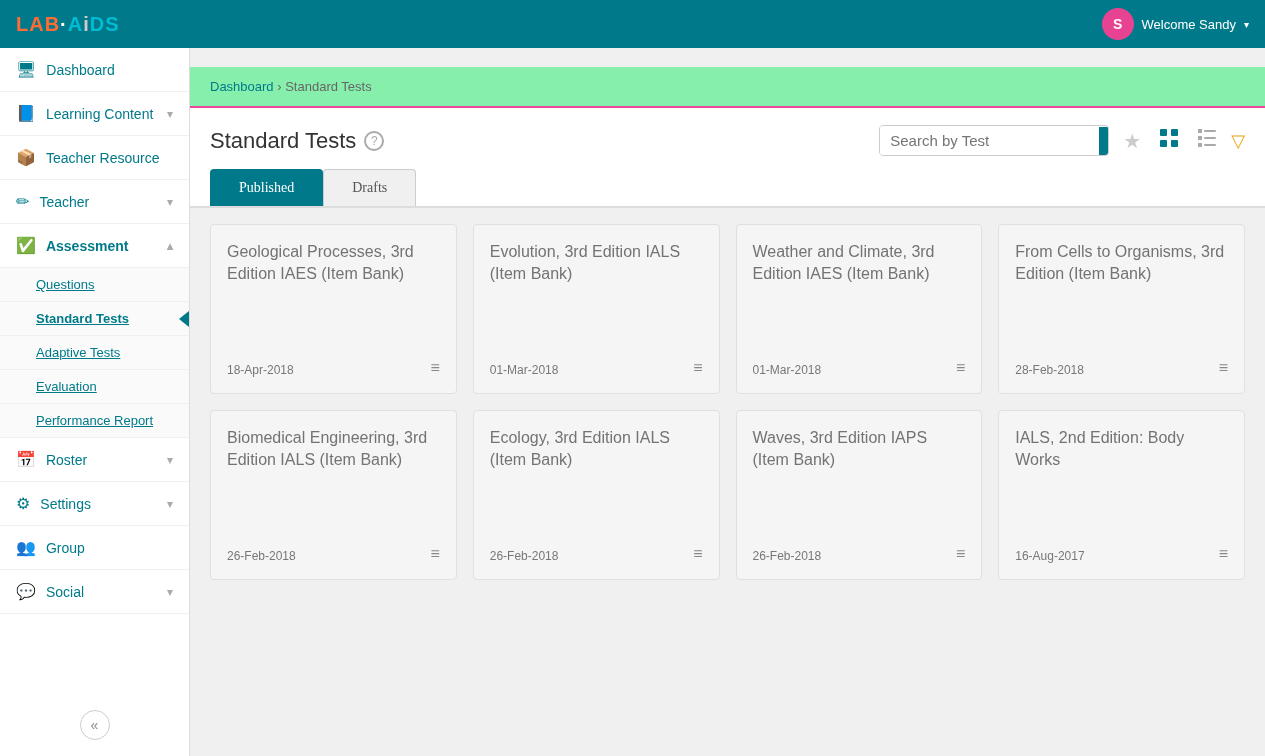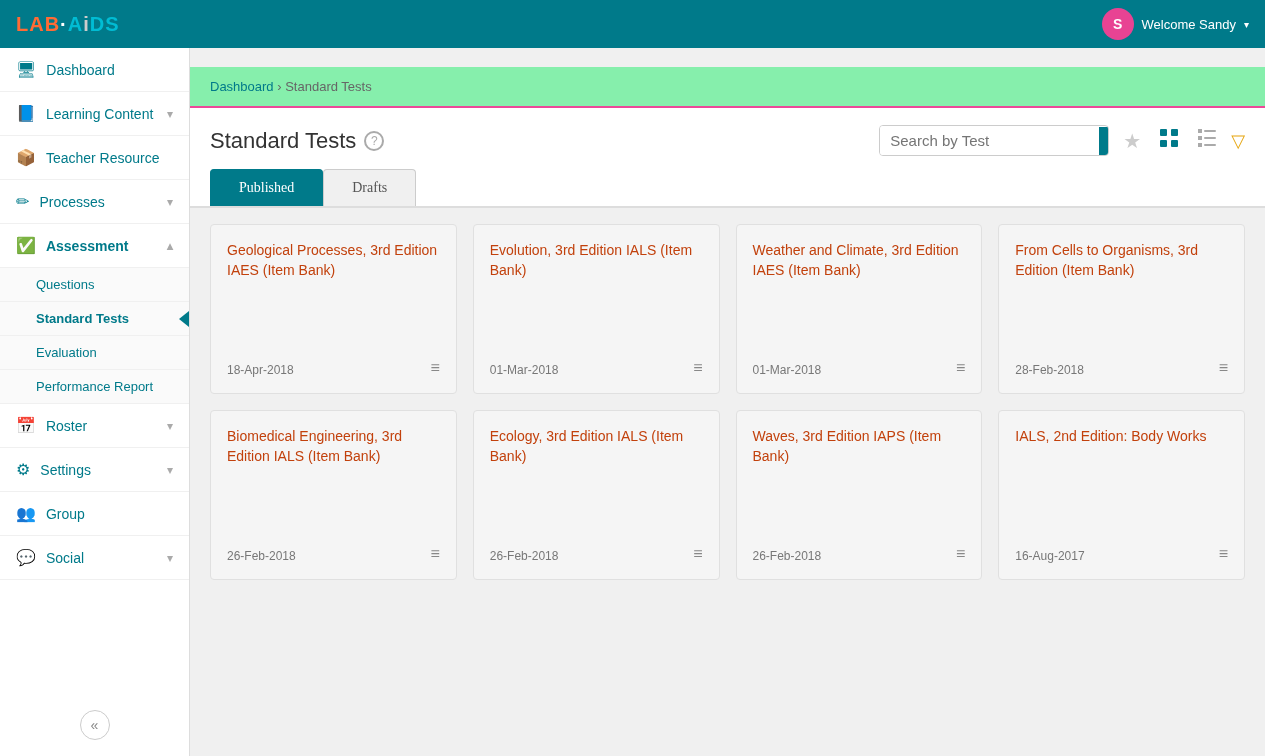--- a/index.html
+++ b/index.html
@@ -79,20 +79,21 @@
     }
     .sidebar-sub-item {
       display: flex;
       align-items: flex-end;
       padding: 9px 16px 9px 36px;
       cursor: pointer;
       color: #007a8a;
       font-size: 13px;
       border-bottom: 1px solid #f0f0f0;
       position: relative;
+      text-decoration: underline;
     }
     .sidebar-sub-item.active {
       color: #007a8a;
       font-weight: bold;
     }
     .sidebar-sub-item.active::after {
       content: '';
       position: absolute;
       right: 0;
       top: 50%;
@@ -251,22 +252,22 @@
       border: 1px solid #e0e0e0;
       border-radius: 4px;
       min-height: 170px;
       display: flex;
       flex-direction: column;
       justify-content: space-between;
       padding: 16px;
       cursor: pointer;
     }
     .card-title {
-      font-size: 14px;
-      color: #c2410c;
+      font-size: 16px;
+      color: #737373;
       line-height: 1.4;
     }
     .card-footer {
       display: flex;
       align-items: flex-end;
       justify-content: space-between;
     }
     .card-date {
       font-size: 12px;
       color: #777;
@@ -312,36 +313,39 @@
       <span class="arrow">▾</span>
     </div>
 
     <div class="sidebar-item">
       <span class="icon">📦</span>
       <span>Teacher Resource</span>
     </div>
 
     <div class="sidebar-item">
       <span class="icon">✏</span>
-      <span>Processes</span>
+      <span>Teacher</span>
       <span class="arrow">▾</span>
     </div>
 
     <div class="sidebar-item active-parent">
       <span class="icon">✅</span>
       <span>Assessment</span>
       <span class="arrow">▴</span>
     </div>
 
     <div class="sidebar-sub">
       <div class="sidebar-sub-item">
         <span>Questions</span>
       </div>
       <div class="sidebar-sub-item active">
         <span>Standard Tests</span>
+      </div>
+      <div class="sidebar-sub-item">
+        <span>Adaptive Tests</span>
       </div>
       <div class="sidebar-sub-item">
         <span>Evaluation</span>
       </div>
       <div class="sidebar-sub-item">
         <span>Performance Report</span>
       </div>
     </div>
 
     <div class="sidebar-item">

